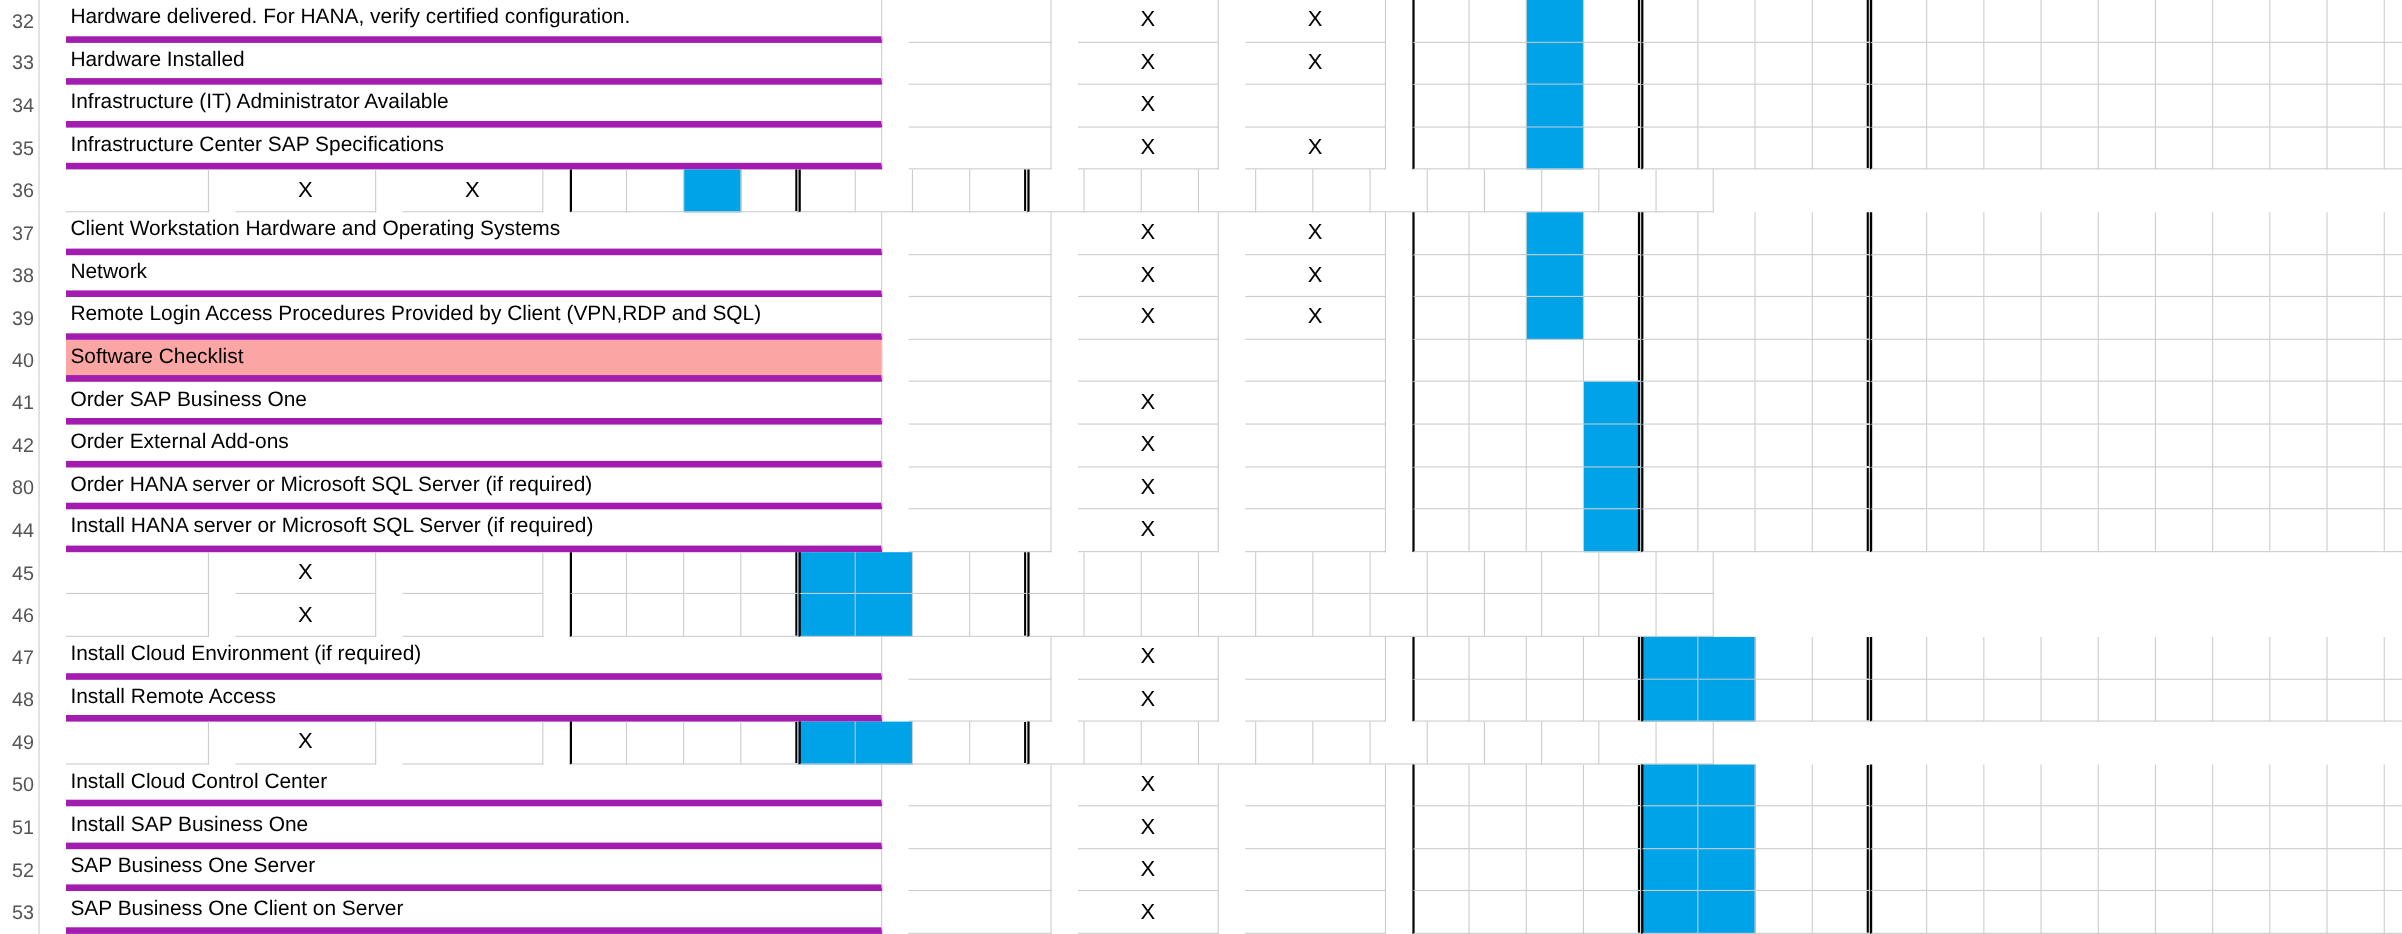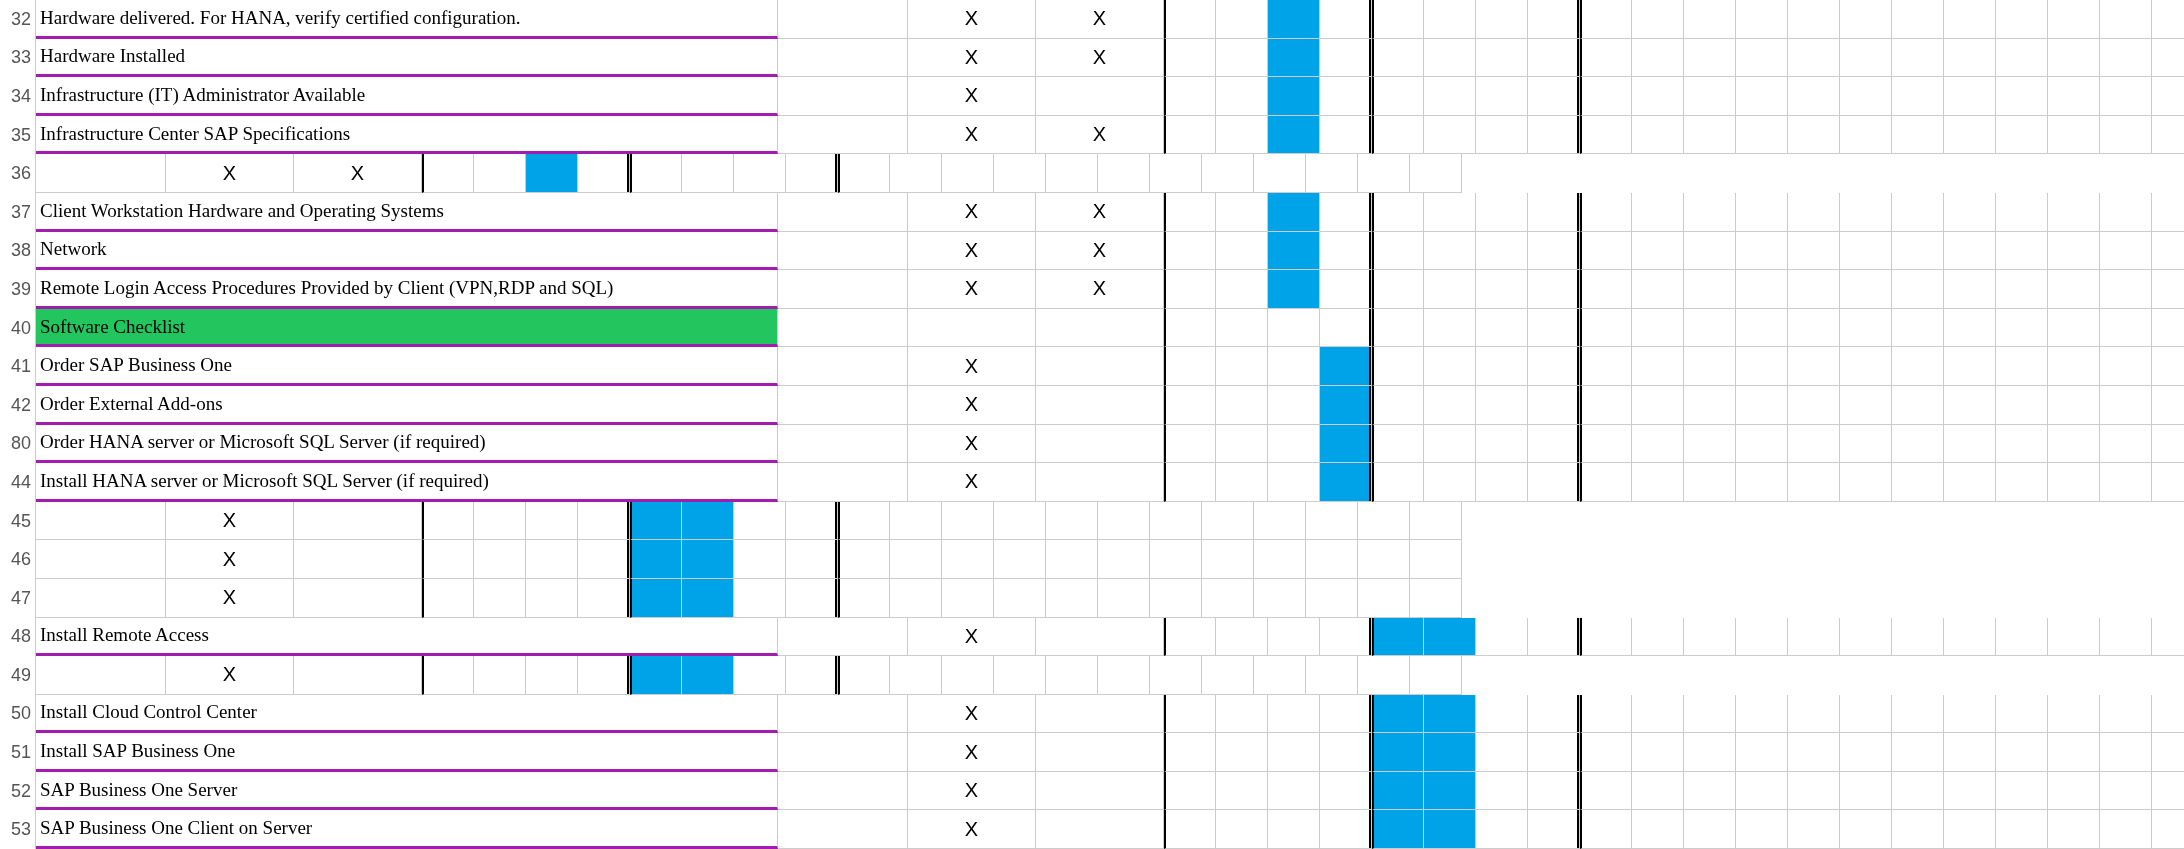--- a/index.html
+++ b/index.html
@@ -1,42 +1,41 @@
 <!DOCTYPE html>
 <html><head>
 <meta charset="utf-8">
 <style>
   * { box-sizing: border-box; }
   html, body { margin:0; padding:0; background:#fff; font-family: Arial, Helvetica, sans-serif; font-size:19px; color:#000;}
   .sheet { width:2184px; }
-  .row { display:flex; height:38.6px; align-items:stretch; }
+  .row { display:flex; height:38.6px; align-items:stretch;gap:24px; }
   .rownum {
     flex: 0 0 36px;
     text-align:right;
     padding-right:4px;
     color:#555;
     font-size:18px;
     display:flex;
     align-items:center;
     justify-content:flex-end;
     border-right:1px solid #ccc;
   }
   .task {
     flex: 0 0 742px;
     padding:0 4px;
     display:flex;
     align-items:center;
     border-right:1px solid #ccc;
-    border-bottom:3px solid #a21caf;
+    border-bottom:6px solid #a21caf;
     white-space:nowrap;
     overflow:hidden;
-    font-family:Liberation Serif, serif;
   }
   .section {
-    background:#22c55e;
+    background:#fca5a5;
     font-weight:400;
   }
   .gap1 {
     flex: 0 0 130px;
     border-right:1px solid #ccc;
     border-bottom:1px solid #ccc;
   }
   .xcol {
     flex: 0 0 128px;
     border-right:1px solid #ccc;
@@ -488,20 +487,21 @@
         <div class="gcol"></div>
         <div class="gcol"></div>
         <div class="gcol"></div>
         <div class="gcol"></div>
         <div class="gcol"></div>
         <div class="gcol"></div>
       </div>
     </div>
     <div class="row">
       <div class="rownum">47</div>
+      <div class="task">Install Cloud Environment (if required)</div>
       <div class="gap1"></div>
       <div class="xcol">X</div>
       <div class="xcol"></div>
       <div class="gantt">
         <div class="gcol thick-left"></div>
         <div class="gcol"></div>
         <div class="gcol"></div>
         <div class="gcol thick-right-inner"></div>
         <div class="gcol thick-left fill"></div>
         <div class="gcol fill"></div>

